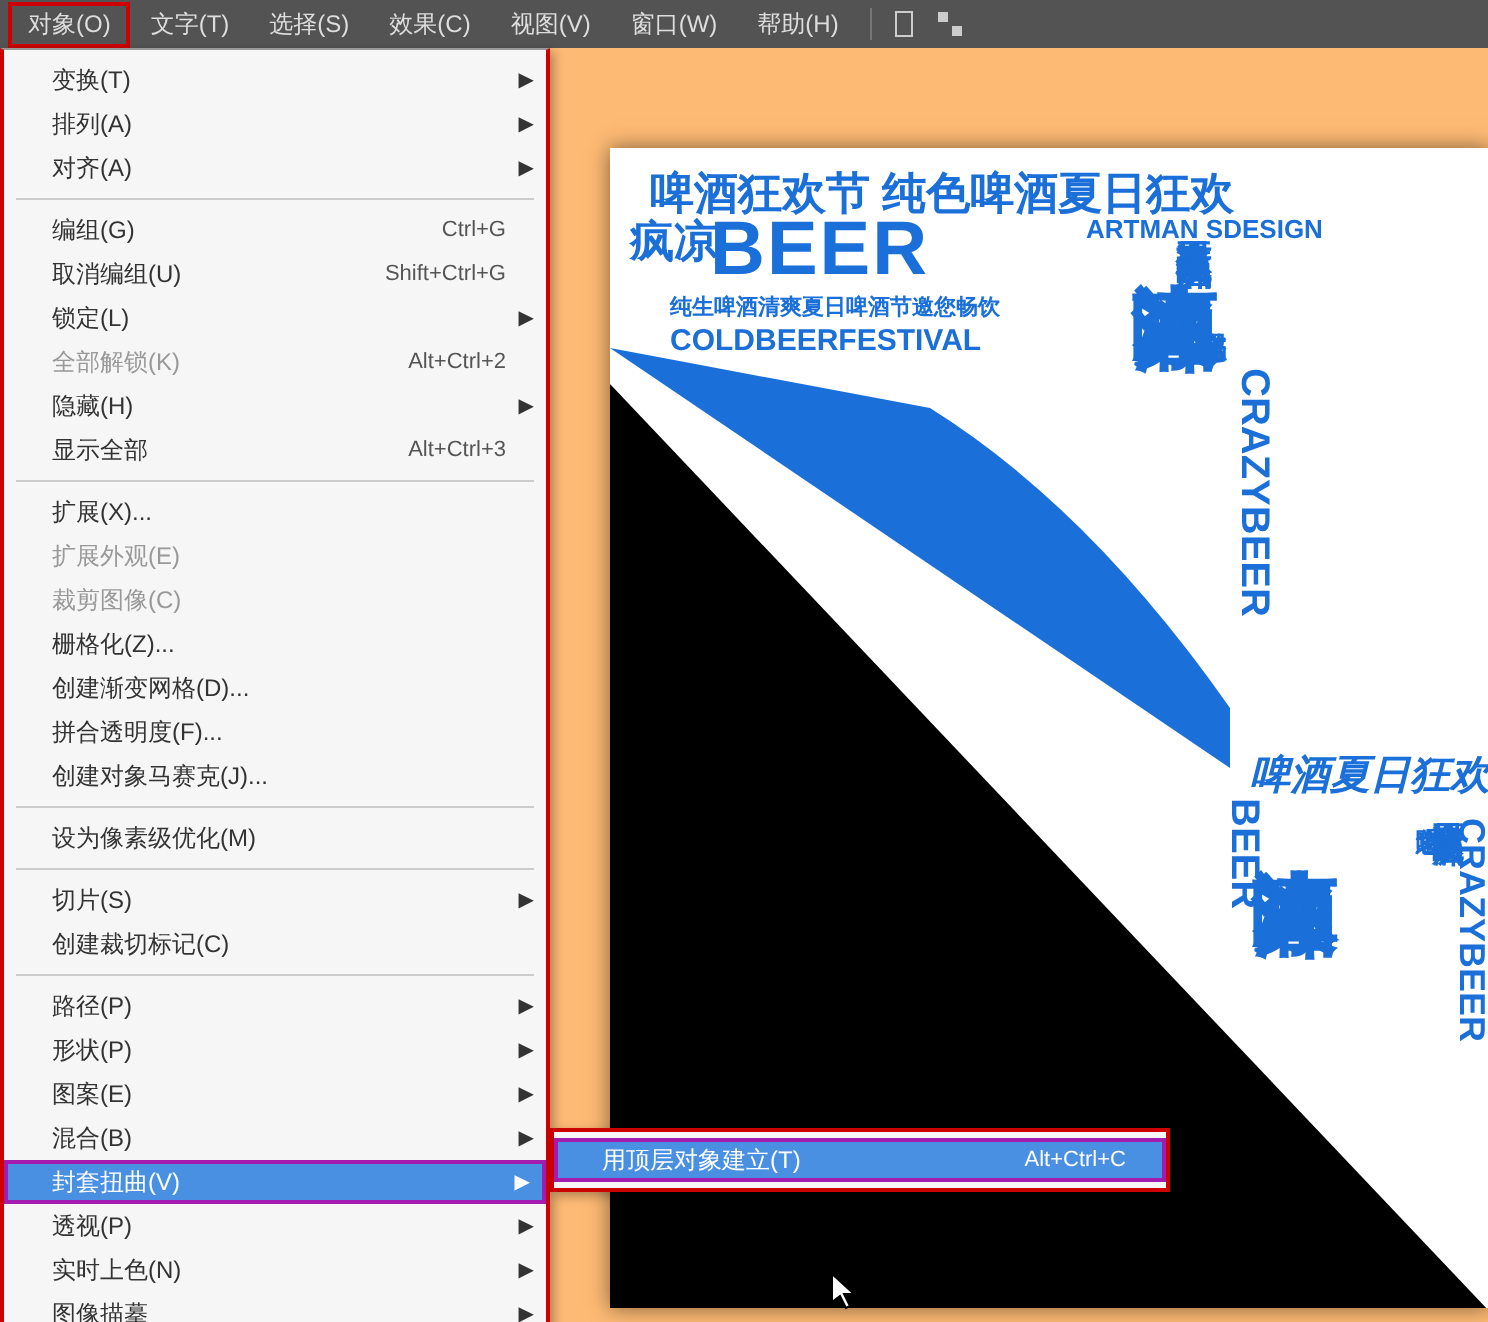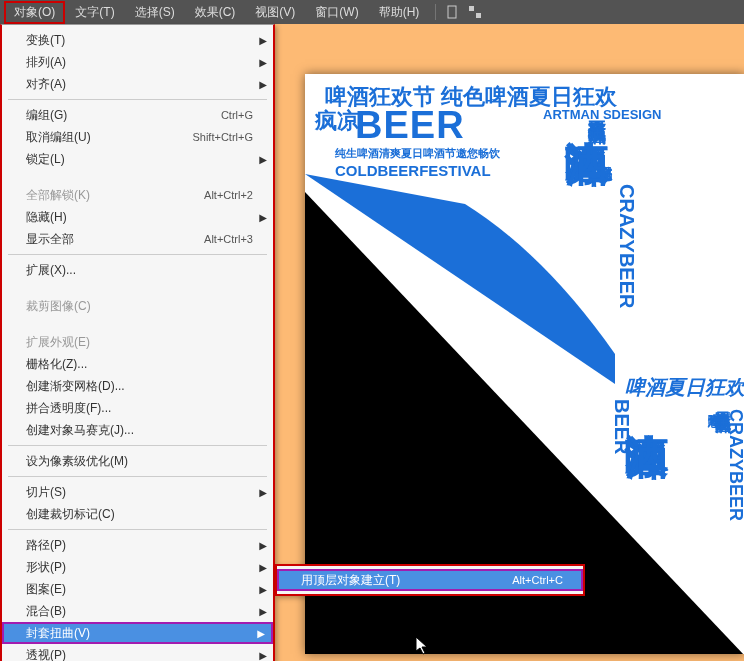--- a/index.html
+++ b/index.html
@@ -54,21 +54,21 @@
     }
     .menu-item {
       display: flex;
       justify-content: space-between;
       align-items: center;
       padding: 3px 20px 3px 24px;
       color: #333;
       height: 22px;
       position: relative;
     }
-    .menu-item.disabled { color: #999; margin-top: 14px; }
+    .menu-item.disabled { color: #999; }
     .menu-item.highlighted {
       background: #4a90e2;
       color: #fff;
       border: 2px solid #a21caf;
       padding: 1px 18px 1px 22px;
     }
     .menu-shortcut { color: #555; font-size: 11px; }
     .menu-item.highlighted .menu-shortcut { color: #fff; }
     .menu-separator {
       height: 1px;
@@ -219,24 +219,24 @@
     </div>
   <div class="menu-item">
       <span>显示全部</span>
       <span class="menu-shortcut">Alt+Ctrl+3</span>
     </div>
   <div class="menu-separator"></div>
   <div class="menu-item">
       <span>扩展(X)...</span>
     </div>
   <div class="menu-item disabled">
+      <span>扩展外观(E)</span>
+    </div>
+  <div class="menu-item disabled">
       <span>裁剪图像(C)</span>
-    </div>
-  <div class="menu-item disabled">
-      <span>扩展外观(E)</span>
     </div>
   <div class="menu-item">
       <span>栅格化(Z)...</span>
     </div>
   <div class="menu-item">
       <span>创建渐变网格(D)...</span>
     </div>
   <div class="menu-item">
       <span>拼合透明度(F)...</span>
     </div>

